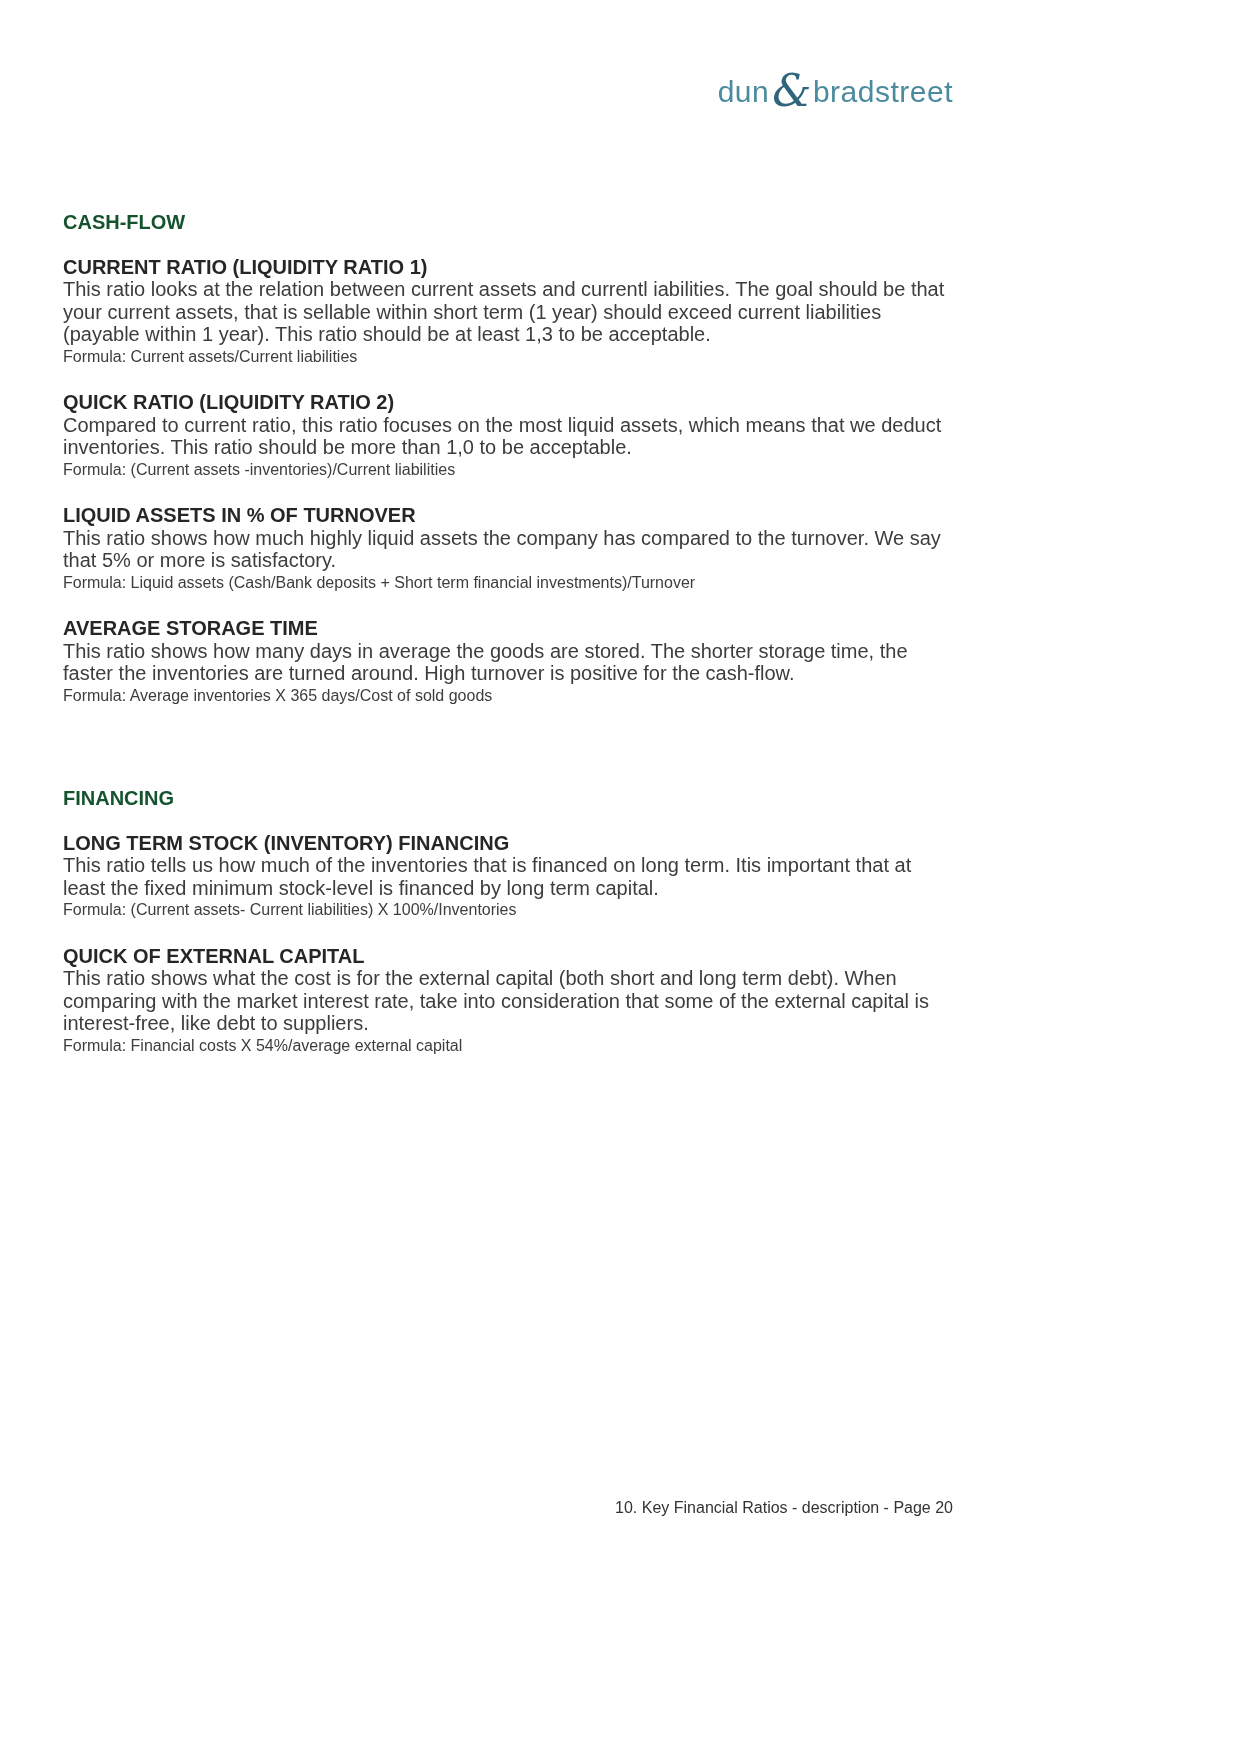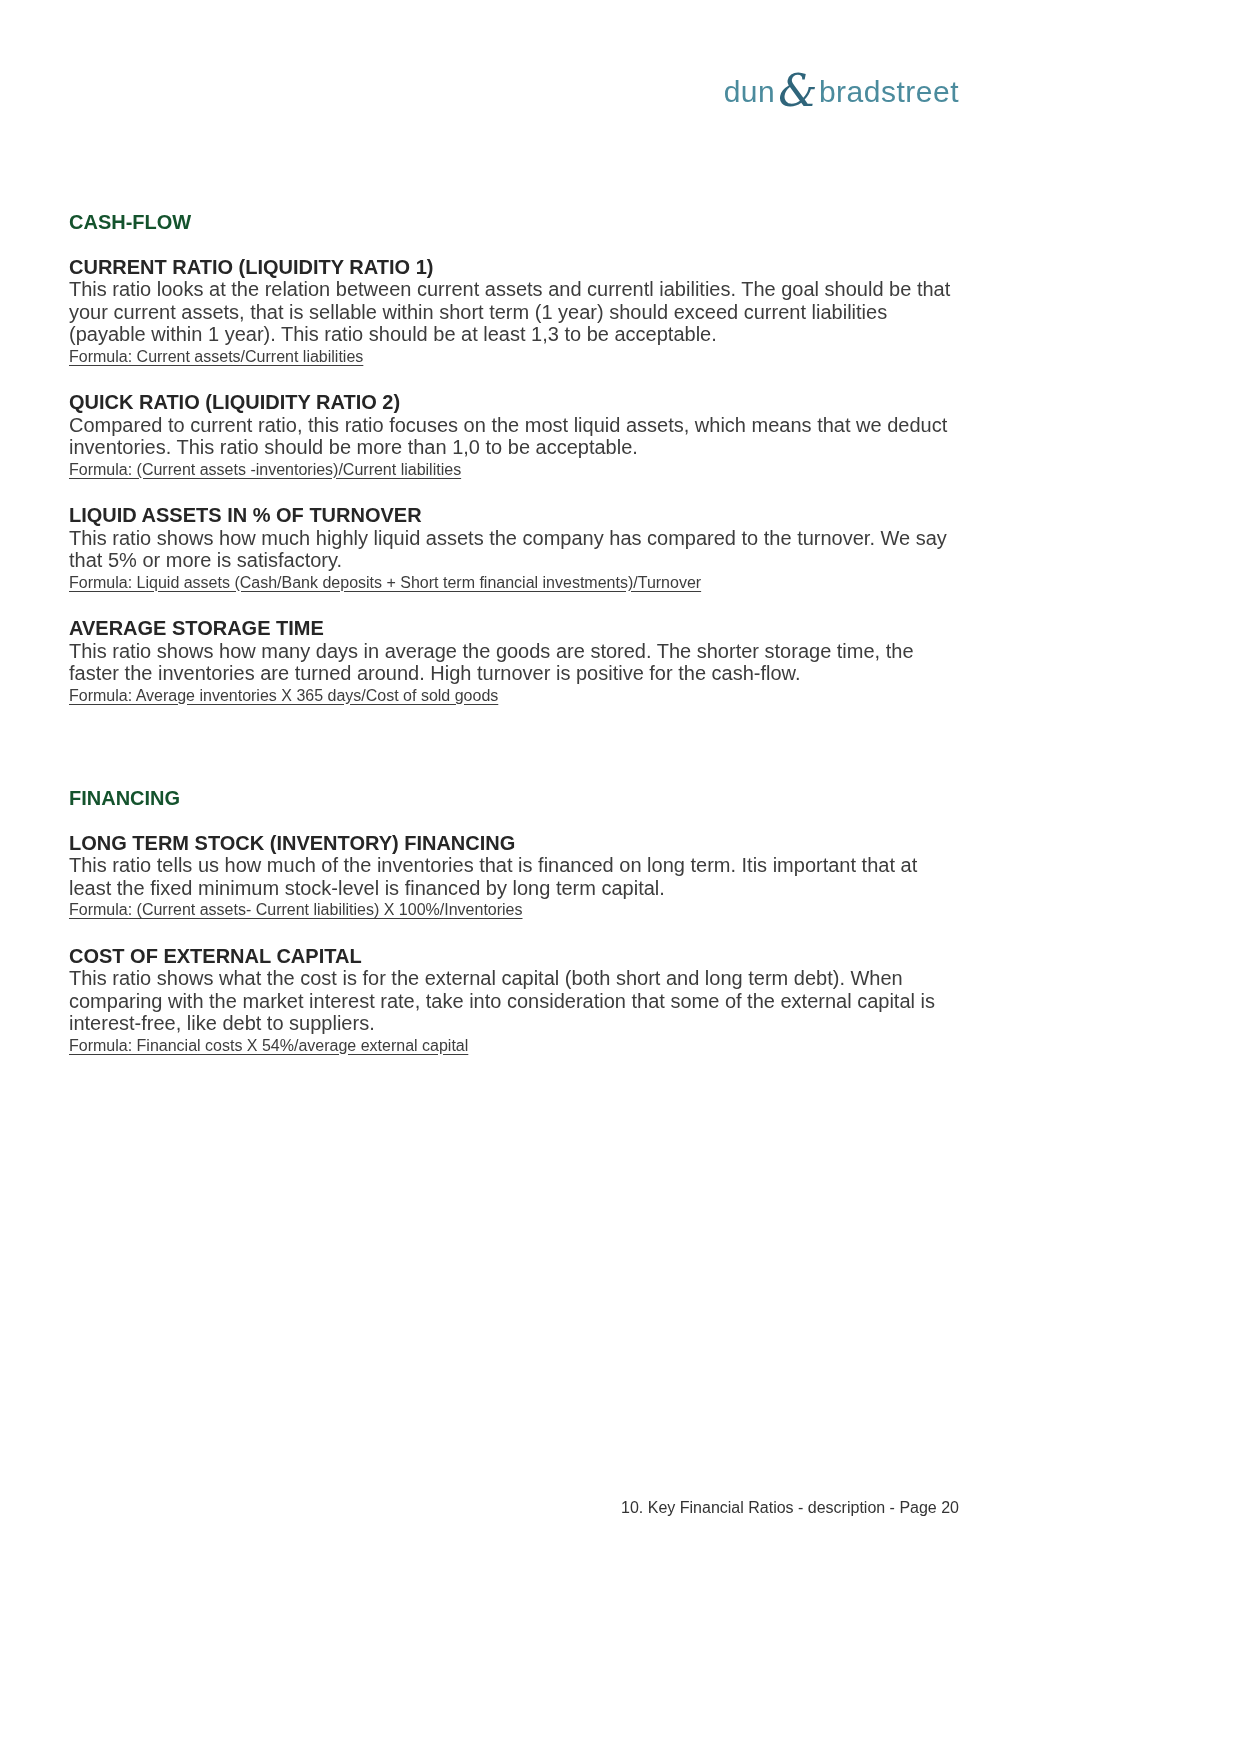--- a/index.html
+++ b/index.html
@@ -12,21 +12,21 @@
   }
   .page {
     position: relative;
     width: 1241px;
     height: 1754px;
     background: #ffffff;
     overflow: hidden;
   }
   .content {
     position: absolute;
-    left: 69px;
+    left: 63px;
     top: 0;
     width: 890px;
     height: 1262px;
   }
   .logo {
     margin-top: 66px;
     text-align: right;
     color: #4b8b9d;
     font-size: 30px;
     font-weight: 400;
@@ -62,21 +62,20 @@
   }
   .block-body {
     font-size: 20px;
     line-height: 22.5px;
     color: #3d3d3d;
   }
   .block-formula {
     font-size: 16px;
     line-height: 22.5px;
     color: #3d3d3d;
-    text-decoration: underline;
     text-underline-offset: 3px;
   }
   .footer {
     position: absolute;
     top: 1499px;
     right: 0;
     font-size: 16px;
     color: #333333;
     text-align: left;
   }
@@ -122,21 +121,21 @@
     <section class="doc-section section-financing">
       <h2 class="section-heading">FINANCING</h2>
 
       <div class="block">
         <h3 class="block-title">LONG TERM STOCK (INVENTORY) FINANCING</h3>
         <p class="block-body">This ratio tells us how much of the inventories that is financed on long term. Itis important that at least the fixed minimum stock-level is financed by long term capital.</p>
         <p class="block-formula">Formula: (Current assets- Current liabilities) X 100%/Inventories</p>
       </div>
 
       <div class="block">
-        <h3 class="block-title">COST OF EXTERNAL CAPITAL</h3>
+        <h3 class="block-title">QUICK OF EXTERNAL CAPITAL</h3>
         <p class="block-body">This ratio shows what the cost is for the external capital (both short and long term debt). When comparing with the market interest rate, take into consideration that some of the external capital is interest-free, like debt to suppliers.</p>
         <p class="block-formula">Formula: Financial costs X 54%/average external capital</p>
       </div>
     </section>
 
     <div class="footer">10. Key Financial Ratios - description - Page 20</div>
 
   </div>
 </div>
 

